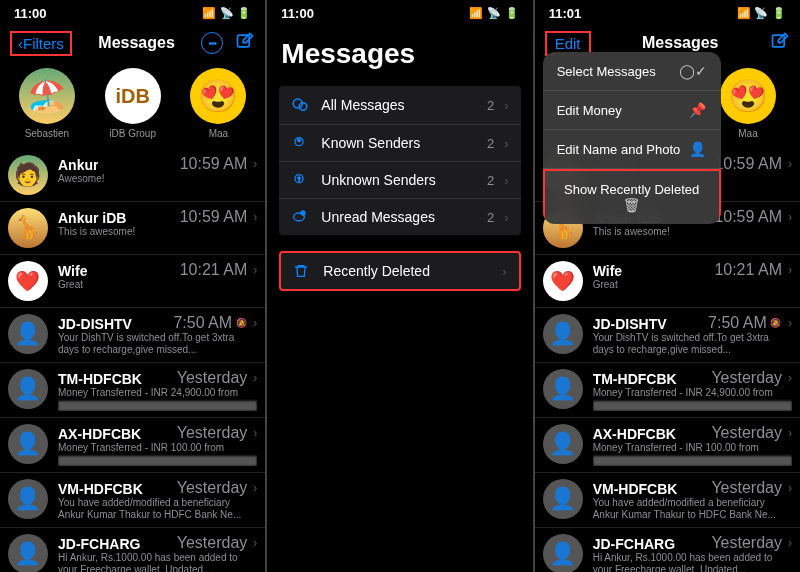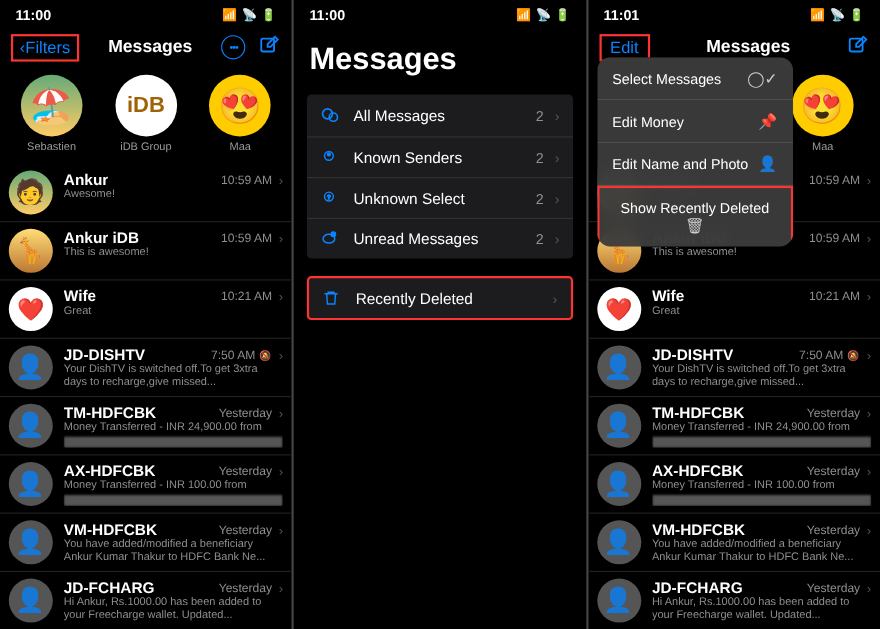--- a/index.html
+++ b/index.html
@@ -18,21 +18,21 @@
     .pins-row { display: flex; justify-content: space-around; padding: 6px 4px 10px; }
     .pin { display: flex; flex-direction: column; align-items: center; gap: 4px; }
     .pin-avatar { width: 56px; height: 56px; border-radius: 50%; display: flex; align-items: center; justify-content: center; font-size: 32px; }
     .pin-name { font-size: 10px; color: #999; text-align: right; }
     .convos { flex: 1; overflow: hidden; }
     .convo { display: flex; align-items: flex-start; padding: 6px 8px; gap: 10px; border-bottom: 0.5px solid #222; }
     .convo-avatar { width: 40px; height: 40px; border-radius: 50%; display: flex; align-items: center; justify-content: center; font-size: 22px; flex-shrink: 0; }
     .convo-body { flex: 1; min-width: 0; }
     .convo-top { display: flex; justify-content: space-between; align-items: flex-end; }
     .convo-name { font-size: 14px; font-weight: 600; color: #fff; white-space: nowrap; overflow: hidden; text-overflow: ellipsis; }
-    .convo-time { font-size: 11px; color: #8e8e93; flex-shrink: 0; }
+    .convo-time { font-size: 16px; color: #8e8e93; flex-shrink: 0; }
     .convo-preview { font-size: 10px; color: #8e8e93; line-height: 1.2; max-height: 2.4em; overflow: hidden; }
     .chevron { color: #555; font-size: 12px; margin-left: 2px; flex-shrink: 0; align-self: center; }
     .filters-title { color: #fff; padding: 14px 14px 8px; font-size: 28px; font-weight: 700; }
     .filter-group { margin: 8px 12px; background: #1c1c1e; border-radius: 4px; overflow: hidden; }
     .filter-row { display: flex; align-items: center; padding: 10px 12px; border-bottom: 0.5px solid #333; gap: 10px; }
     .filter-row:last-child { border-bottom: none; }
     .filter-icon { width: 20px; color: #0a84ff; display: flex; align-items: center; }
     .filter-label { flex: 1; font-size: 14px; color: #fff; }
     .filter-count { font-size: 13px; color: #8e8e93; }
     .filter-chev { color: #555; font-size: 13px; }
@@ -239,21 +239,21 @@
     <span class="filter-count">2</span>
     <span class="filter-chev">›</span>
       </div>
       <div class="filter-row">
         <span class="filter-icon">
           <svg width="16" height="16" viewBox="0 0 24 24" fill="none" stroke="#0a84ff" stroke-width="2">
             <circle cx="12" cy="10" r="6"></circle>
             <text x="12" y="13" font-size="8" fill="#0a84ff" text-anchor="middle">?</text>
           </svg>
         </span>
-    <span class="filter-label">Unknown Select</span>
+    <span class="filter-label">Unknown Senders</span>
     <span class="filter-count">2</span>
     <span class="filter-chev">›</span>
       </div>
       <div class="filter-row">
         <span class="filter-icon">
           <svg width="16" height="16" viewBox="0 0 24 24" fill="none" stroke="#0a84ff" stroke-width="2">
             <ellipse cx="12" cy="12" rx="8" ry="6"></ellipse>
             <circle cx="18" cy="6" r="3" fill="#0a84ff"></circle>
           </svg>
         </span>

